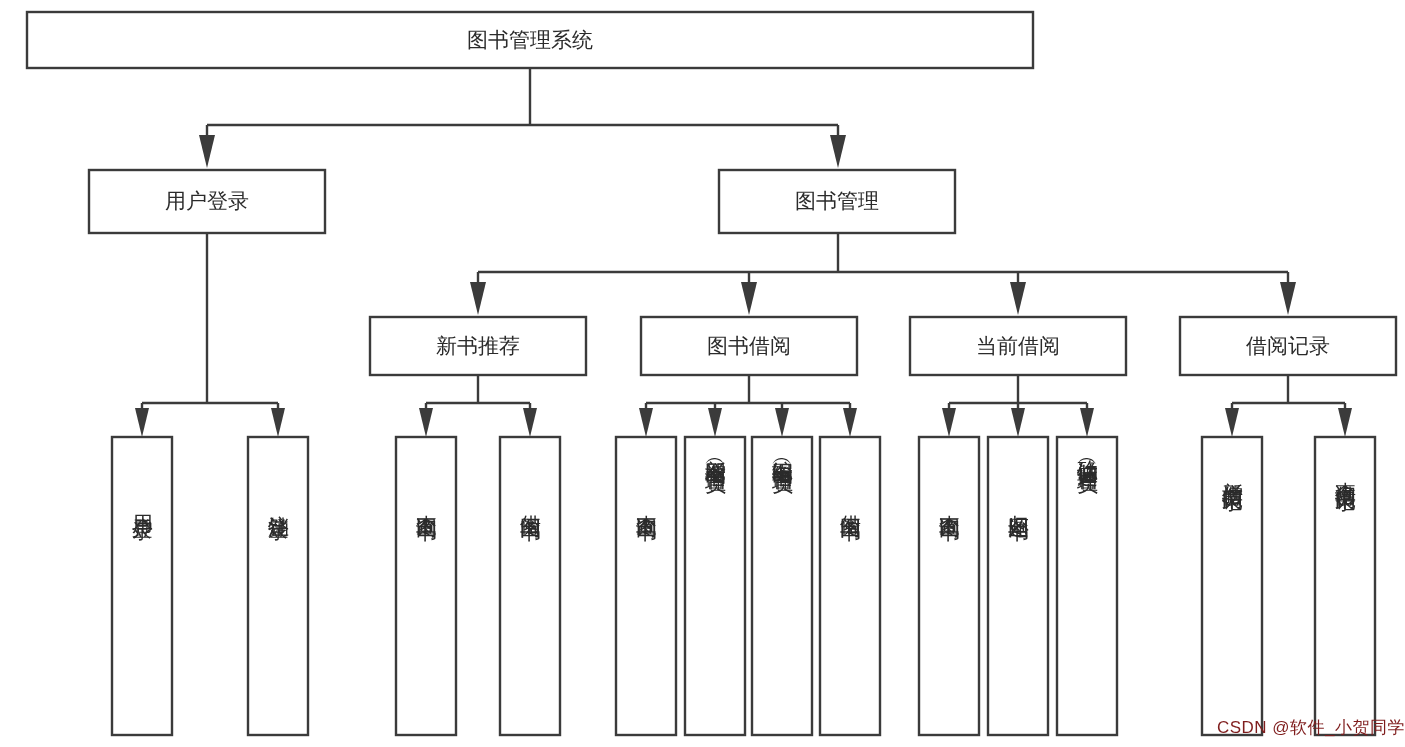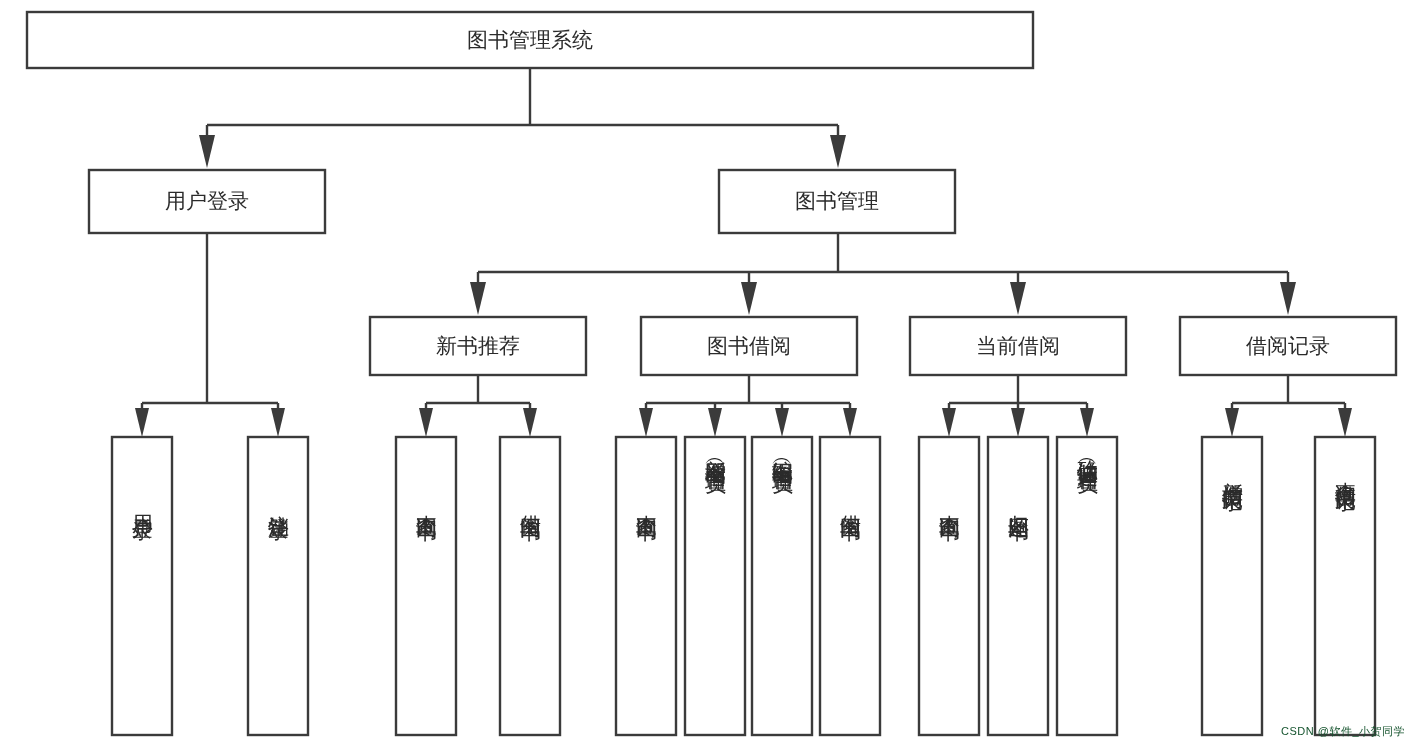--- a/index.html
+++ b/index.html
@@ -65,22 +65,22 @@
     line-height: 1.18;
     color: #2b2b2b;
     letter-spacing: 2px;
     white-space: nowrap;
   }
   .watermark {
     position: absolute;
     right: 8px;
     bottom: 8px;
     font-family: "Liberation Sans", "DejaVu Sans", sans-serif;
-    font-size: 11px;
-    color: #14532d;
+    font-size: 17px;
+    color: #7f1d1d;
     letter-spacing: 0.5px;
     white-space: nowrap;
   }
 </style>
 </head>
 <body>
 
 <div id="diagram-root">
 
   <svg class="flow" viewBox="0 0 1405 747">

